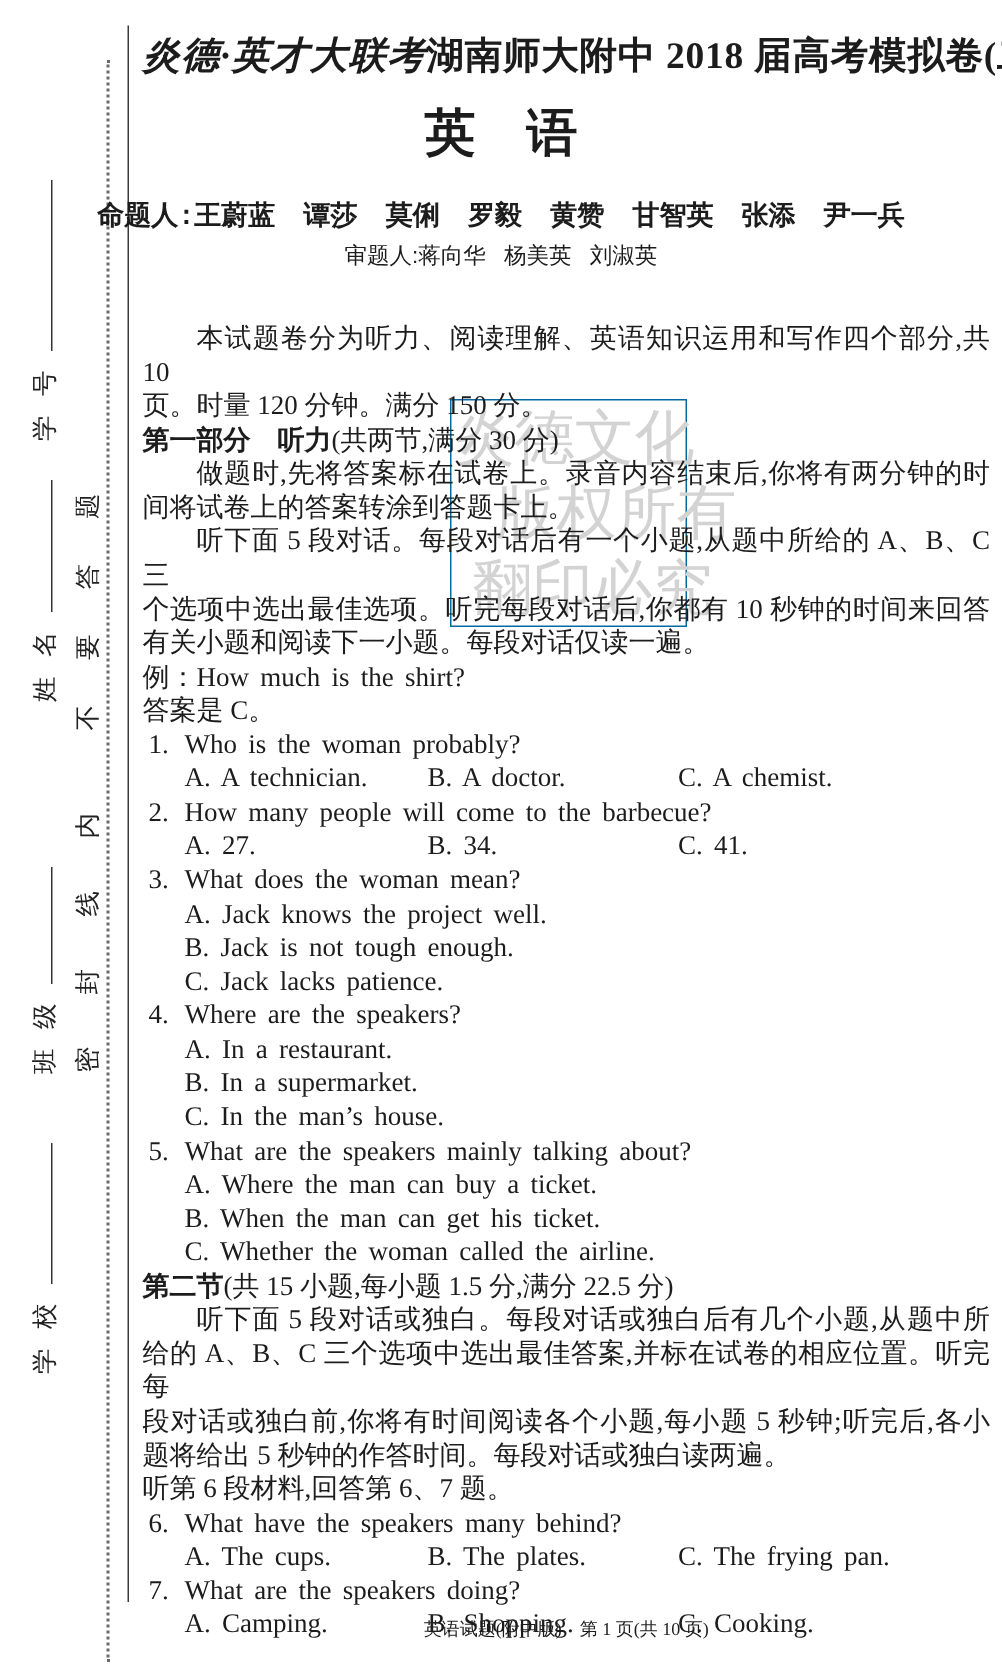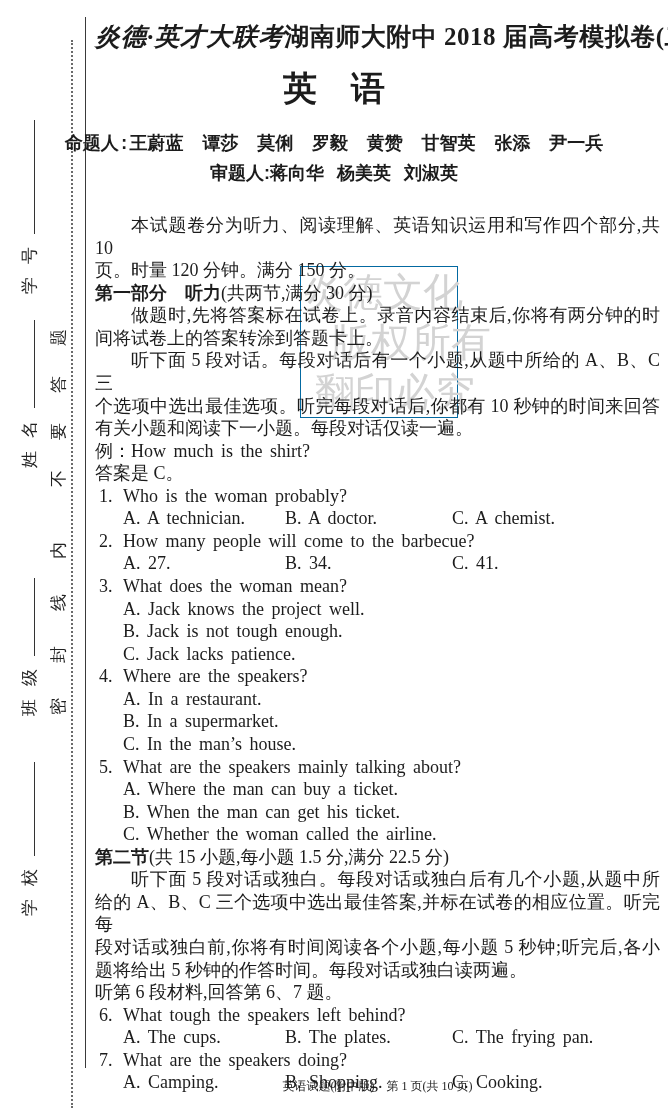--- a/index.html
+++ b/index.html
@@ -34,21 +34,21 @@
   .wm-l1 { margin-left:2px; }
   .wm-l2 { margin-left:30px; }
   .wm-l3 { margin-left:14px; }
   
   .hdr { position:absolute; left:95px; width:565px; text-align:center; z-index:1; }
   .title-line { top:20px; font-size:25px; font-weight:bold; white-space:nowrap; }
   .title-brush { font-style:italic; letter-spacing:1px; }
   .title-rest { letter-spacing:0.5px; }
   .subject-line { top:66px; left:0; width:668px; font-size:34px; font-weight:bold; font-family:"Liberation Sans","DejaVu Sans",sans-serif; }
   .setters-line { top:131px; left:0; width:668px; font-size:18px; font-weight:bold; font-family:Liberation Mono, monospace; word-spacing:8px; }
-  .reviewers-line { top:161px; left:0; width:668px; font-size:18px; font-weight:bold; font-family:"Liberation Sans","DejaVu Sans",sans-serif; word-spacing:8px; }
+  .reviewers-line { top:161px; left:0; width:668px; font-size:15px; font-weight:normal; font-family:"Liberation Sans","DejaVu Sans",sans-serif; word-spacing:8px; }
   
   .content { position:absolute; left:95px; top:214px; width:565px; font-size:18px; line-height:22.57px; z-index:1; }
   .ln { min-height:22.57px; }
   .ind { text-indent:36px; }
   .fill { text-align:justify; text-align-last:justify; }
   .sec-head { font-weight:bold; font-family:"Liberation Sans","DejaVu Sans",sans-serif; }
   .sec-note { font-weight:normal; font-family:"Liberation Serif","DejaVu Serif",serif; }
   .en { word-spacing:3px; }
   .q { display:flex; }
   .qnum { width:28px; padding-left:4px; box-sizing:border-box; flex:none; }
@@ -154,21 +154,21 @@
 
     <div class="ln"><span class="sec-head">第二节</span><span class="sec-note">(共 15 小题,每小题 1.5 分,满分 22.5 分)</span></div>
     <div class="ln ind fill">听下面 5 段对话或独白。每段对话或独白后有几个小题,从题中所</div>
     <div class="ln fill">给的 A、B、C 三个选项中选出最佳答案,并标在试卷的相应位置。听完每</div>
     <div class="ln fill">段对话或独白前,你将有时间阅读各个小题,每小题 5 秒钟;听完后,各小</div>
     <div class="ln">题将给出 5 秒钟的作答时间。每段对话或独白读两遍。</div>
     <div class="ln">听第 6 段材料,回答第 6、7 题。</div>
 
     <div class="ln en q">
       <span class="qnum">6.</span>
-      <span class="qtext">What tough the speakers left behind?</span>
+      <span class="qtext">What have the speakers many behind?</span>
     </div>
     <div class="ln en opts">
       <span class="o1">A. The cups.</span>
       <span class="o2">B. The plates.</span>
       <span class="o3">C. The frying pan.</span>
     </div>
 
     <div class="ln en q">
       <span class="qnum">7.</span>
       <span class="qtext">What are the speakers doing?</span>

